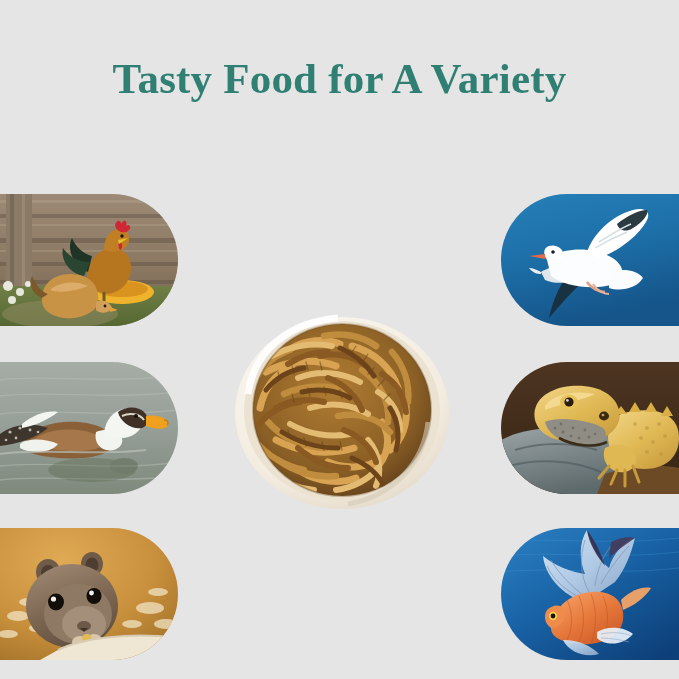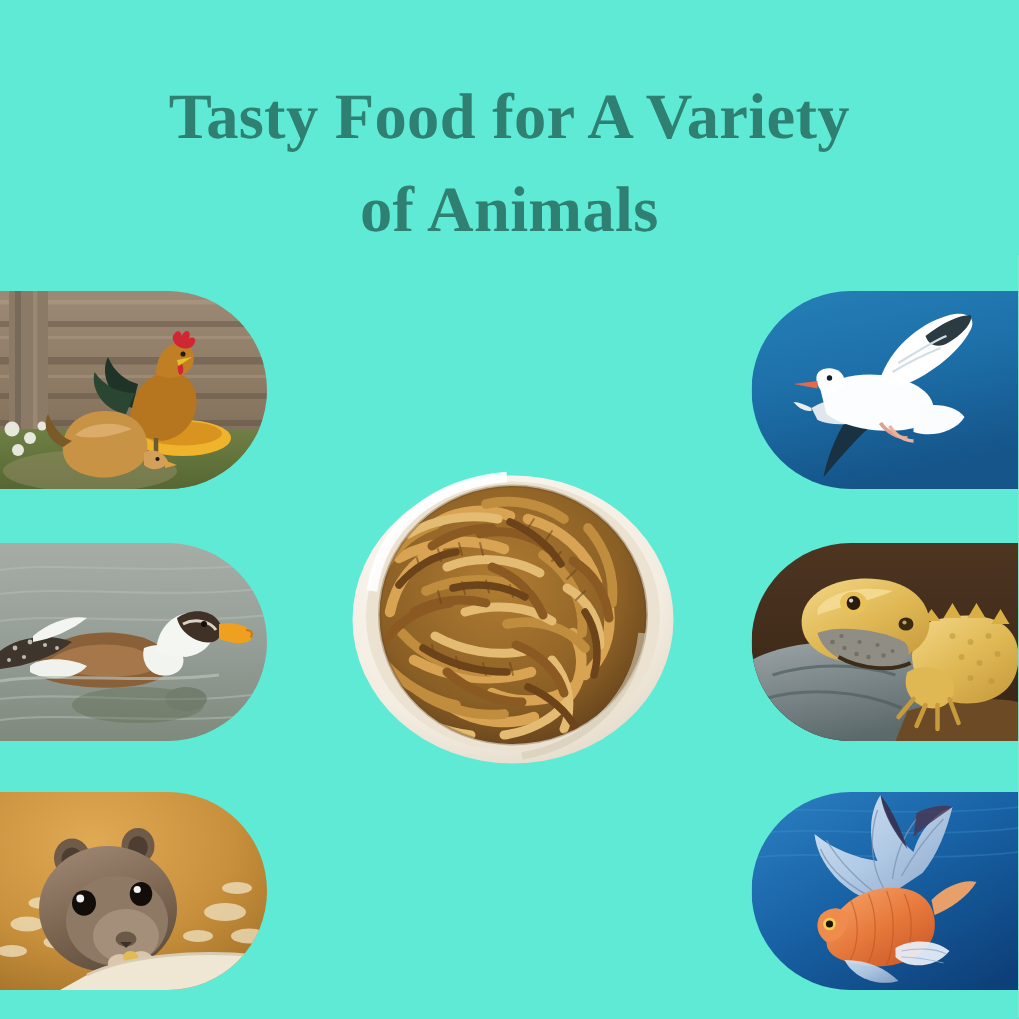--- a/index.html
+++ b/index.html
@@ -10,21 +10,21 @@
     width: 679px;
     height: 679px;
     background: #c4e3c4;
     font-family: "Liberation Serif", serif;
     overflow: hidden;
   }
   .poster {
     position: relative;
     width: 679px;
     height: 679px;
-    background: #5eead4;
+    background: #e5e5e5;
     overflow: hidden;
   }
 
   
   .title-block {
     position: absolute;
     left: 0;
     top: 48px;
     width: 679px;
     text-align: center;
@@ -70,21 +70,20 @@
   }
   .bowl svg { display: block; width: 100%; height: 100%; }
 </style>
 </head>
 <body>
 
 <div class="poster">
 
   <div class="title-block">
     <span class="title-line">Tasty Food for A Variety</span>
-    <span class="title-line">of Animals</span>
   </div>
 
   <div class="tile tile-left row1">
     <svg viewBox="0 0 178 132" preserveAspectRatio="xMidYMid slice" aria-hidden="true">
       <defs>
         <linearGradient id="barnWall" x1="0" y1="0" x2="0" y2="1">
           <stop offset="0" stop-color="#9d8a76"></stop>
           <stop offset="0.55" stop-color="#8b7862"></stop>
           <stop offset="1" stop-color="#6e6350"></stop>
         </linearGradient>

